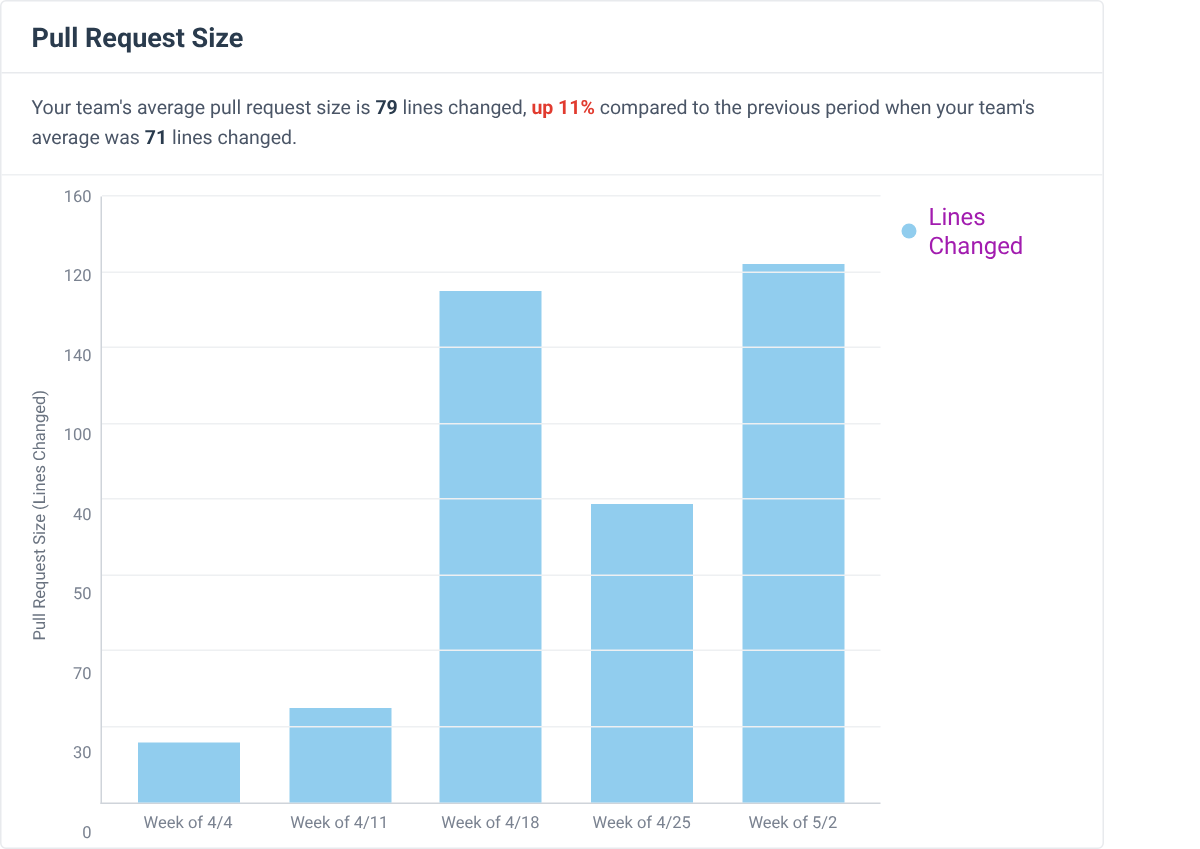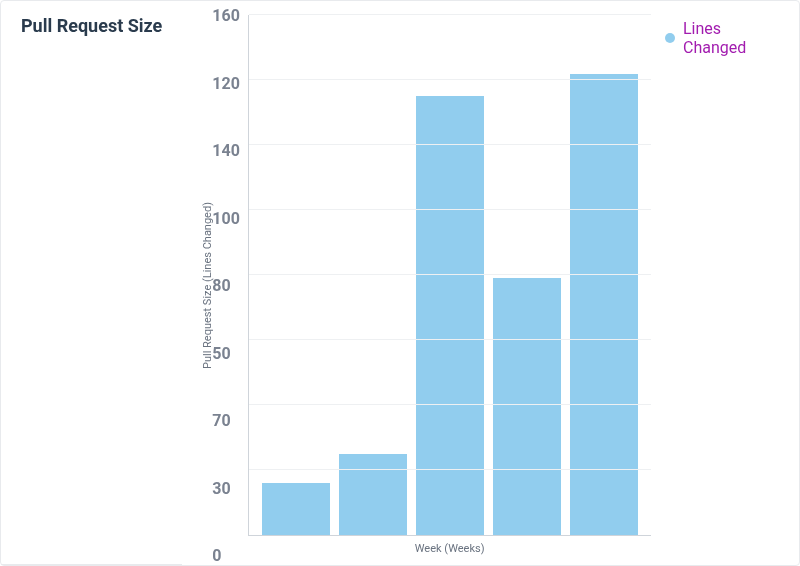--- a/index.html
+++ b/index.html
@@ -4,27 +4,27 @@
   <style>
     * { box-sizing: border-box; margin: 0; padding: 0; }
     body {
       font-family: -apple-system, BlinkMacSystemFont, "Segoe UI", Roboto, Helvetica, Arial, sans-serif;
       background: #fff;
       width: 800px;
       height: 566px;
       overflow: hidden;
     }
     .card {
-      width: 800px;
+      width: 736px;
       height: 566px;
       border: 1px solid #e8eaed;
       border-radius: 4px;
       background: #fff;
       display: flex;
-      flex-direction: row;
+      flex-direction: column;
     }
     .card-header {
       padding: 14px 20px 12px 20px;
       border-bottom: 1px solid #e8eaed;
     }
     .card-title {
       font-size: 18px;
       font-weight: 700;
       color: #2a3b4d;
     }
@@ -61,24 +61,24 @@
       color: #6a7380;
     }
     .yaxis {
       width: 30px;
       position: relative;
     }
     .ytick {
       position: absolute;
       right: 6px;
       transform: translateY(50%);
-      font-size: 16px;
+      font-size: 11px;
       color: #7a8290;
+      text-align: right;
       width: 100%;
-      font-weight: bold;
     }
     .plot-col {
       flex: 1;
       display: flex;
       flex-direction: column;
     }
     .plot {
       flex: 1;
       position: relative;
       border-left: 1px solid #cfd4da;
@@ -140,35 +140,38 @@
   </style>
 </head>
 <body>
 
 <div class="card">
 
   <div class="card-header">
     <div class="card-title">Pull Request Size</div>
   </div>
 
+  <div class="summary">
+    <span>Your team's average pull request size is </span><span class="bold">79</span><span> lines changed, </span><span class="up">up 11%</span><span> compared to the previous period when your team's average was </span><span class="bold">71</span><span> lines changed.</span>
+  </div>
 
   <div class="chart-wrap">
 
     <div class="chart-area">
 
       <div class="ylabel-box">
         <div class="ylabel">Pull Request Size (Lines Changed)</div>
       </div>
 
       <div class="yaxis" id="yaxis">
           <div class="ytick" style="bottom: 0%;">0</div>
           <div class="ytick" style="bottom: 12.5%;">30</div>
           <div class="ytick" style="bottom: 25%;">70</div>
           <div class="ytick" style="bottom: 37.5%;">50</div>
-          <div class="ytick" style="bottom: 50%;">80</div>
+          <div class="ytick" style="bottom: 50%;">40</div>
           <div class="ytick" style="bottom: 62.5%;">100</div>
           <div class="ytick" style="bottom: 75%;">140</div>
           <div class="ytick" style="bottom: 87.5%;">120</div>
           <div class="ytick" style="bottom: 100%;">160</div>
         </div>
 
       <div class="plot-col">
         <div class="plot" id="plot">
           <div class="bars" id="bars">
               <div class="bar" style="height: 10%;"></div>
@@ -179,21 +182,27 @@
             </div>
         <div class="grid-line" style="bottom: 12.5%;"></div>
             <div class="grid-line" style="bottom: 25%;"></div>
             <div class="grid-line" style="bottom: 37.5%;"></div>
             <div class="grid-line" style="bottom: 50%;"></div>
             <div class="grid-line" style="bottom: 62.5%;"></div>
             <div class="grid-line" style="bottom: 75%;"></div>
             <div class="grid-line" style="bottom: 87.5%;"></div>
             <div class="grid-line" style="bottom: 100%;"></div>
           </div>
-        <div class="xlabel">Week (Weeks)</div>
+        <div class="xaxis" id="xaxis">
+            <div class="xtick">Week of 4/4</div>
+            <div class="xtick">Week of 4/11</div>
+            <div class="xtick">Week of 4/18</div>
+            <div class="xtick">Week of 4/25</div>
+            <div class="xtick">Week of 5/2</div>
+          </div>
       </div>
 
     </div>
 
     <div class="legend">
       <div class="legend-item">
         <span class="legend-swatch"></span>
         <span>Lines Changed</span>
       </div>
     </div>

